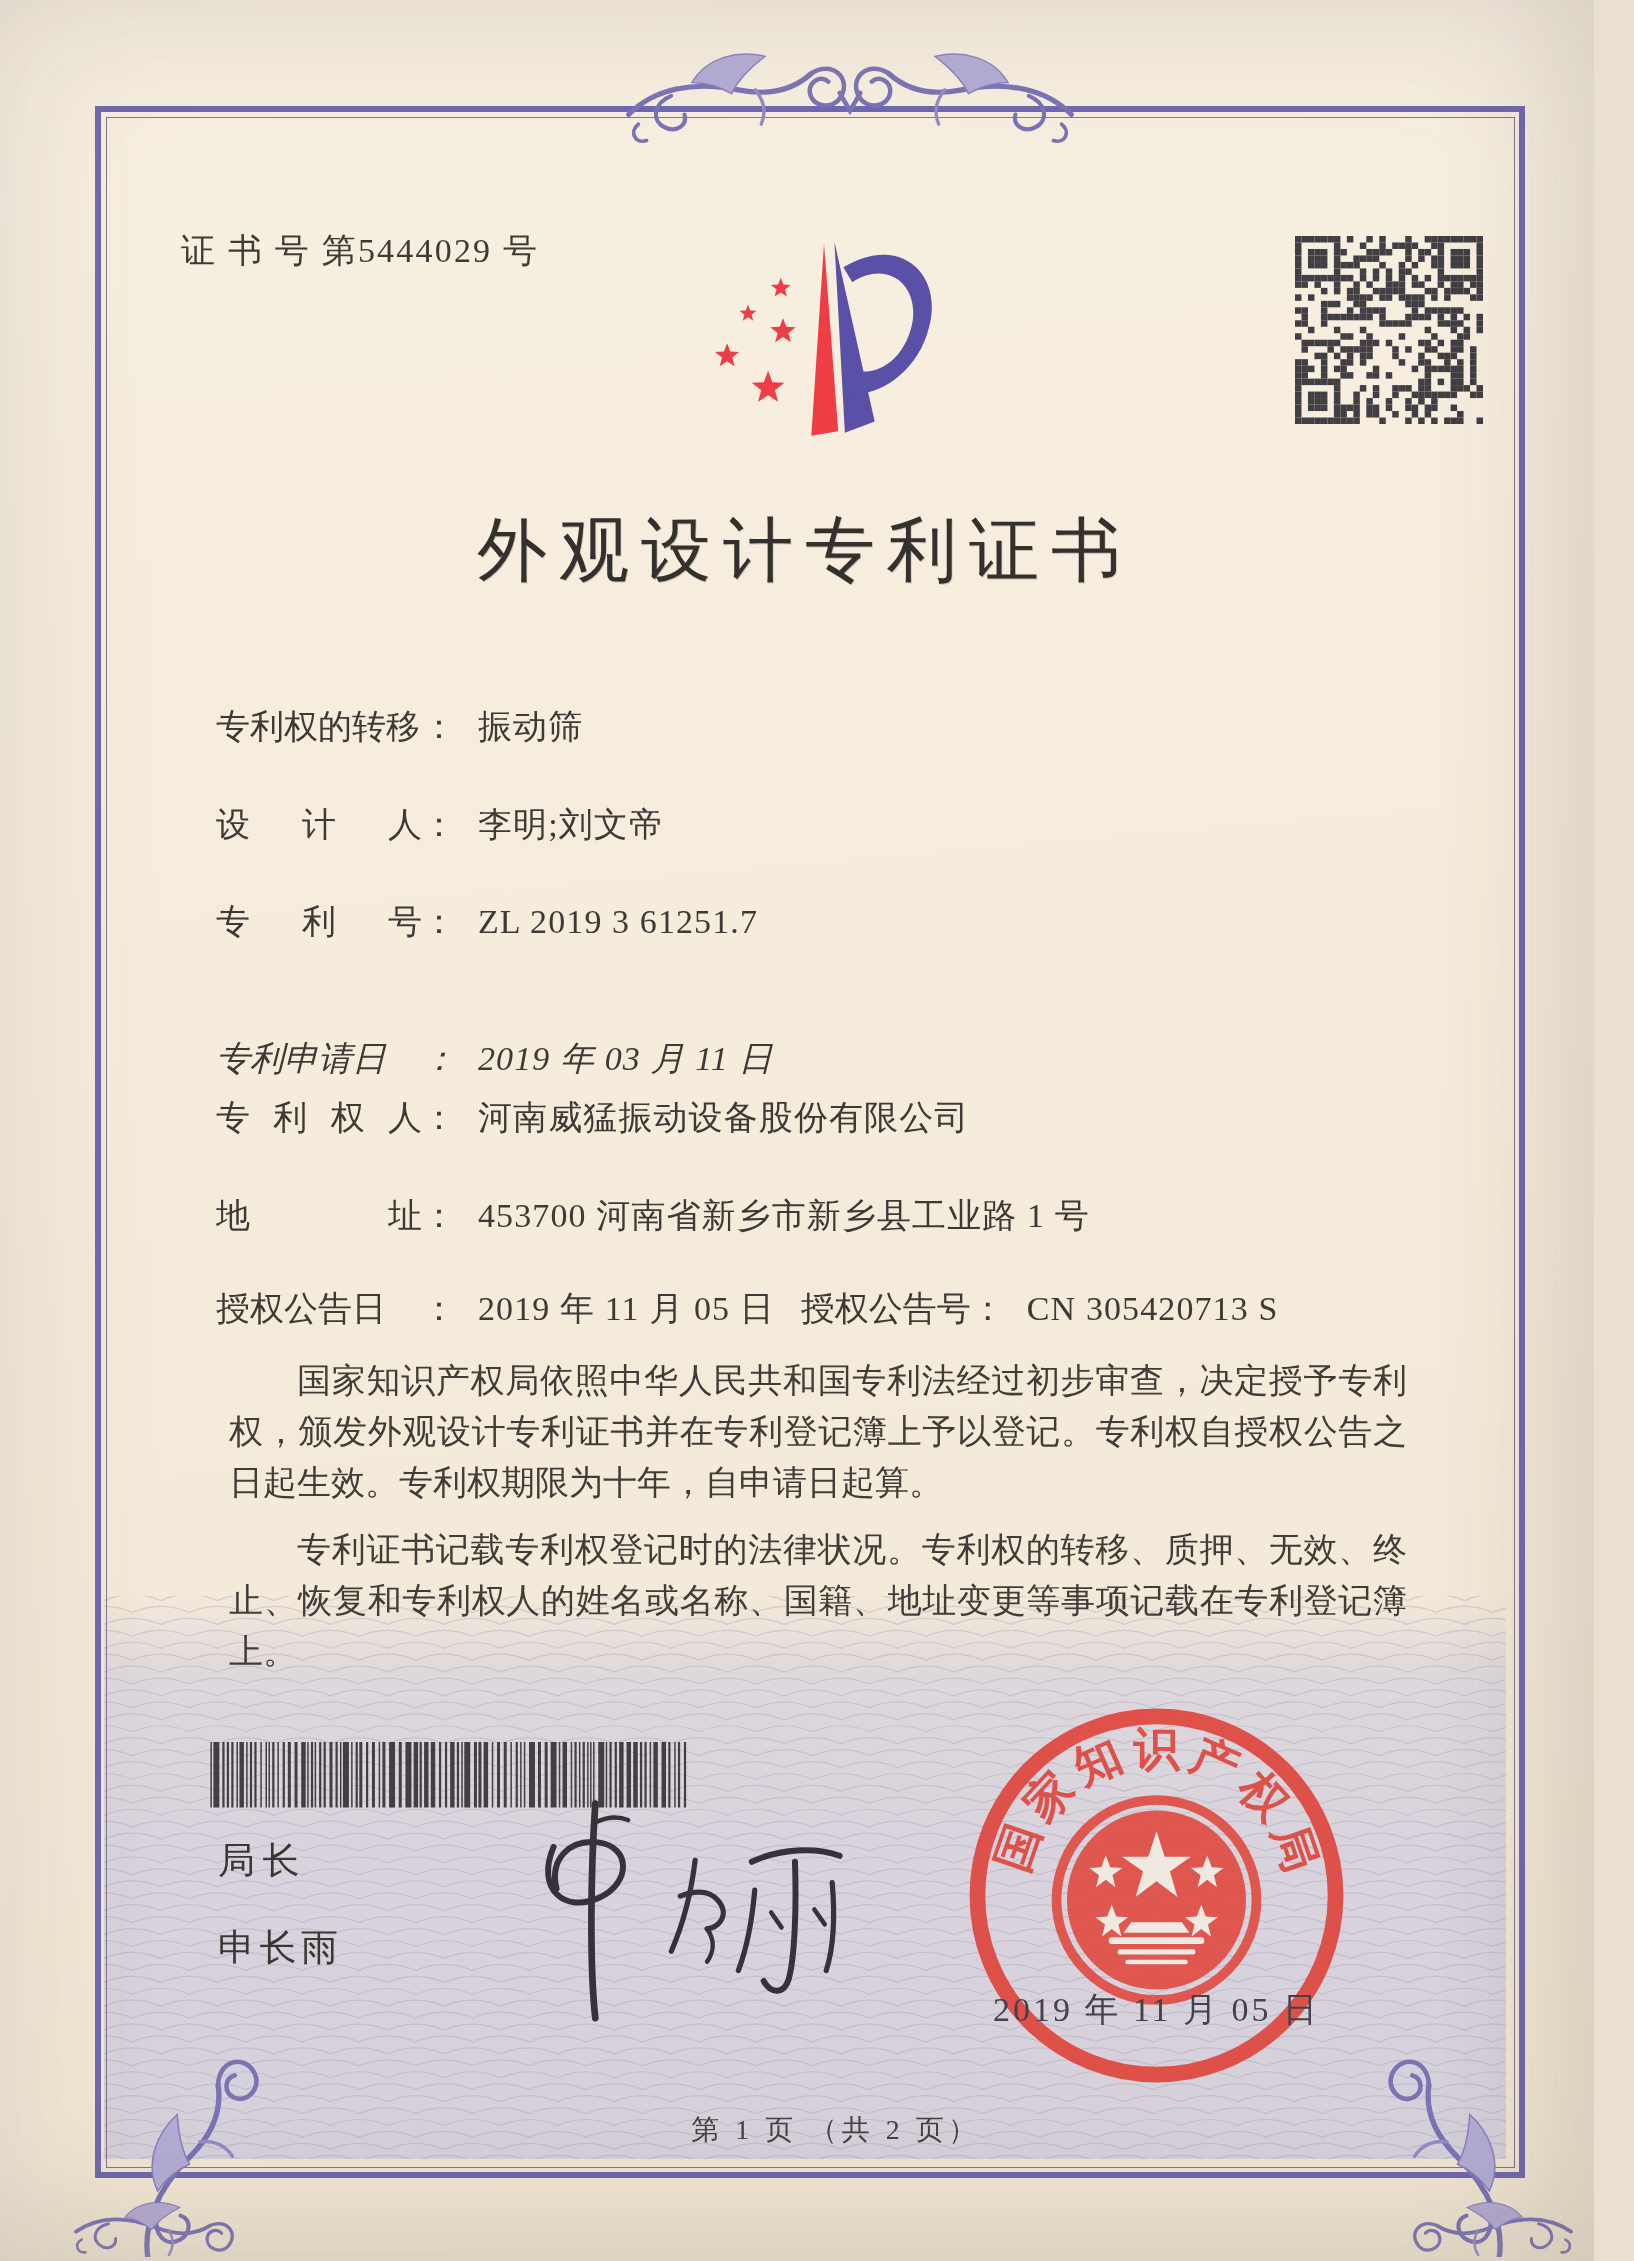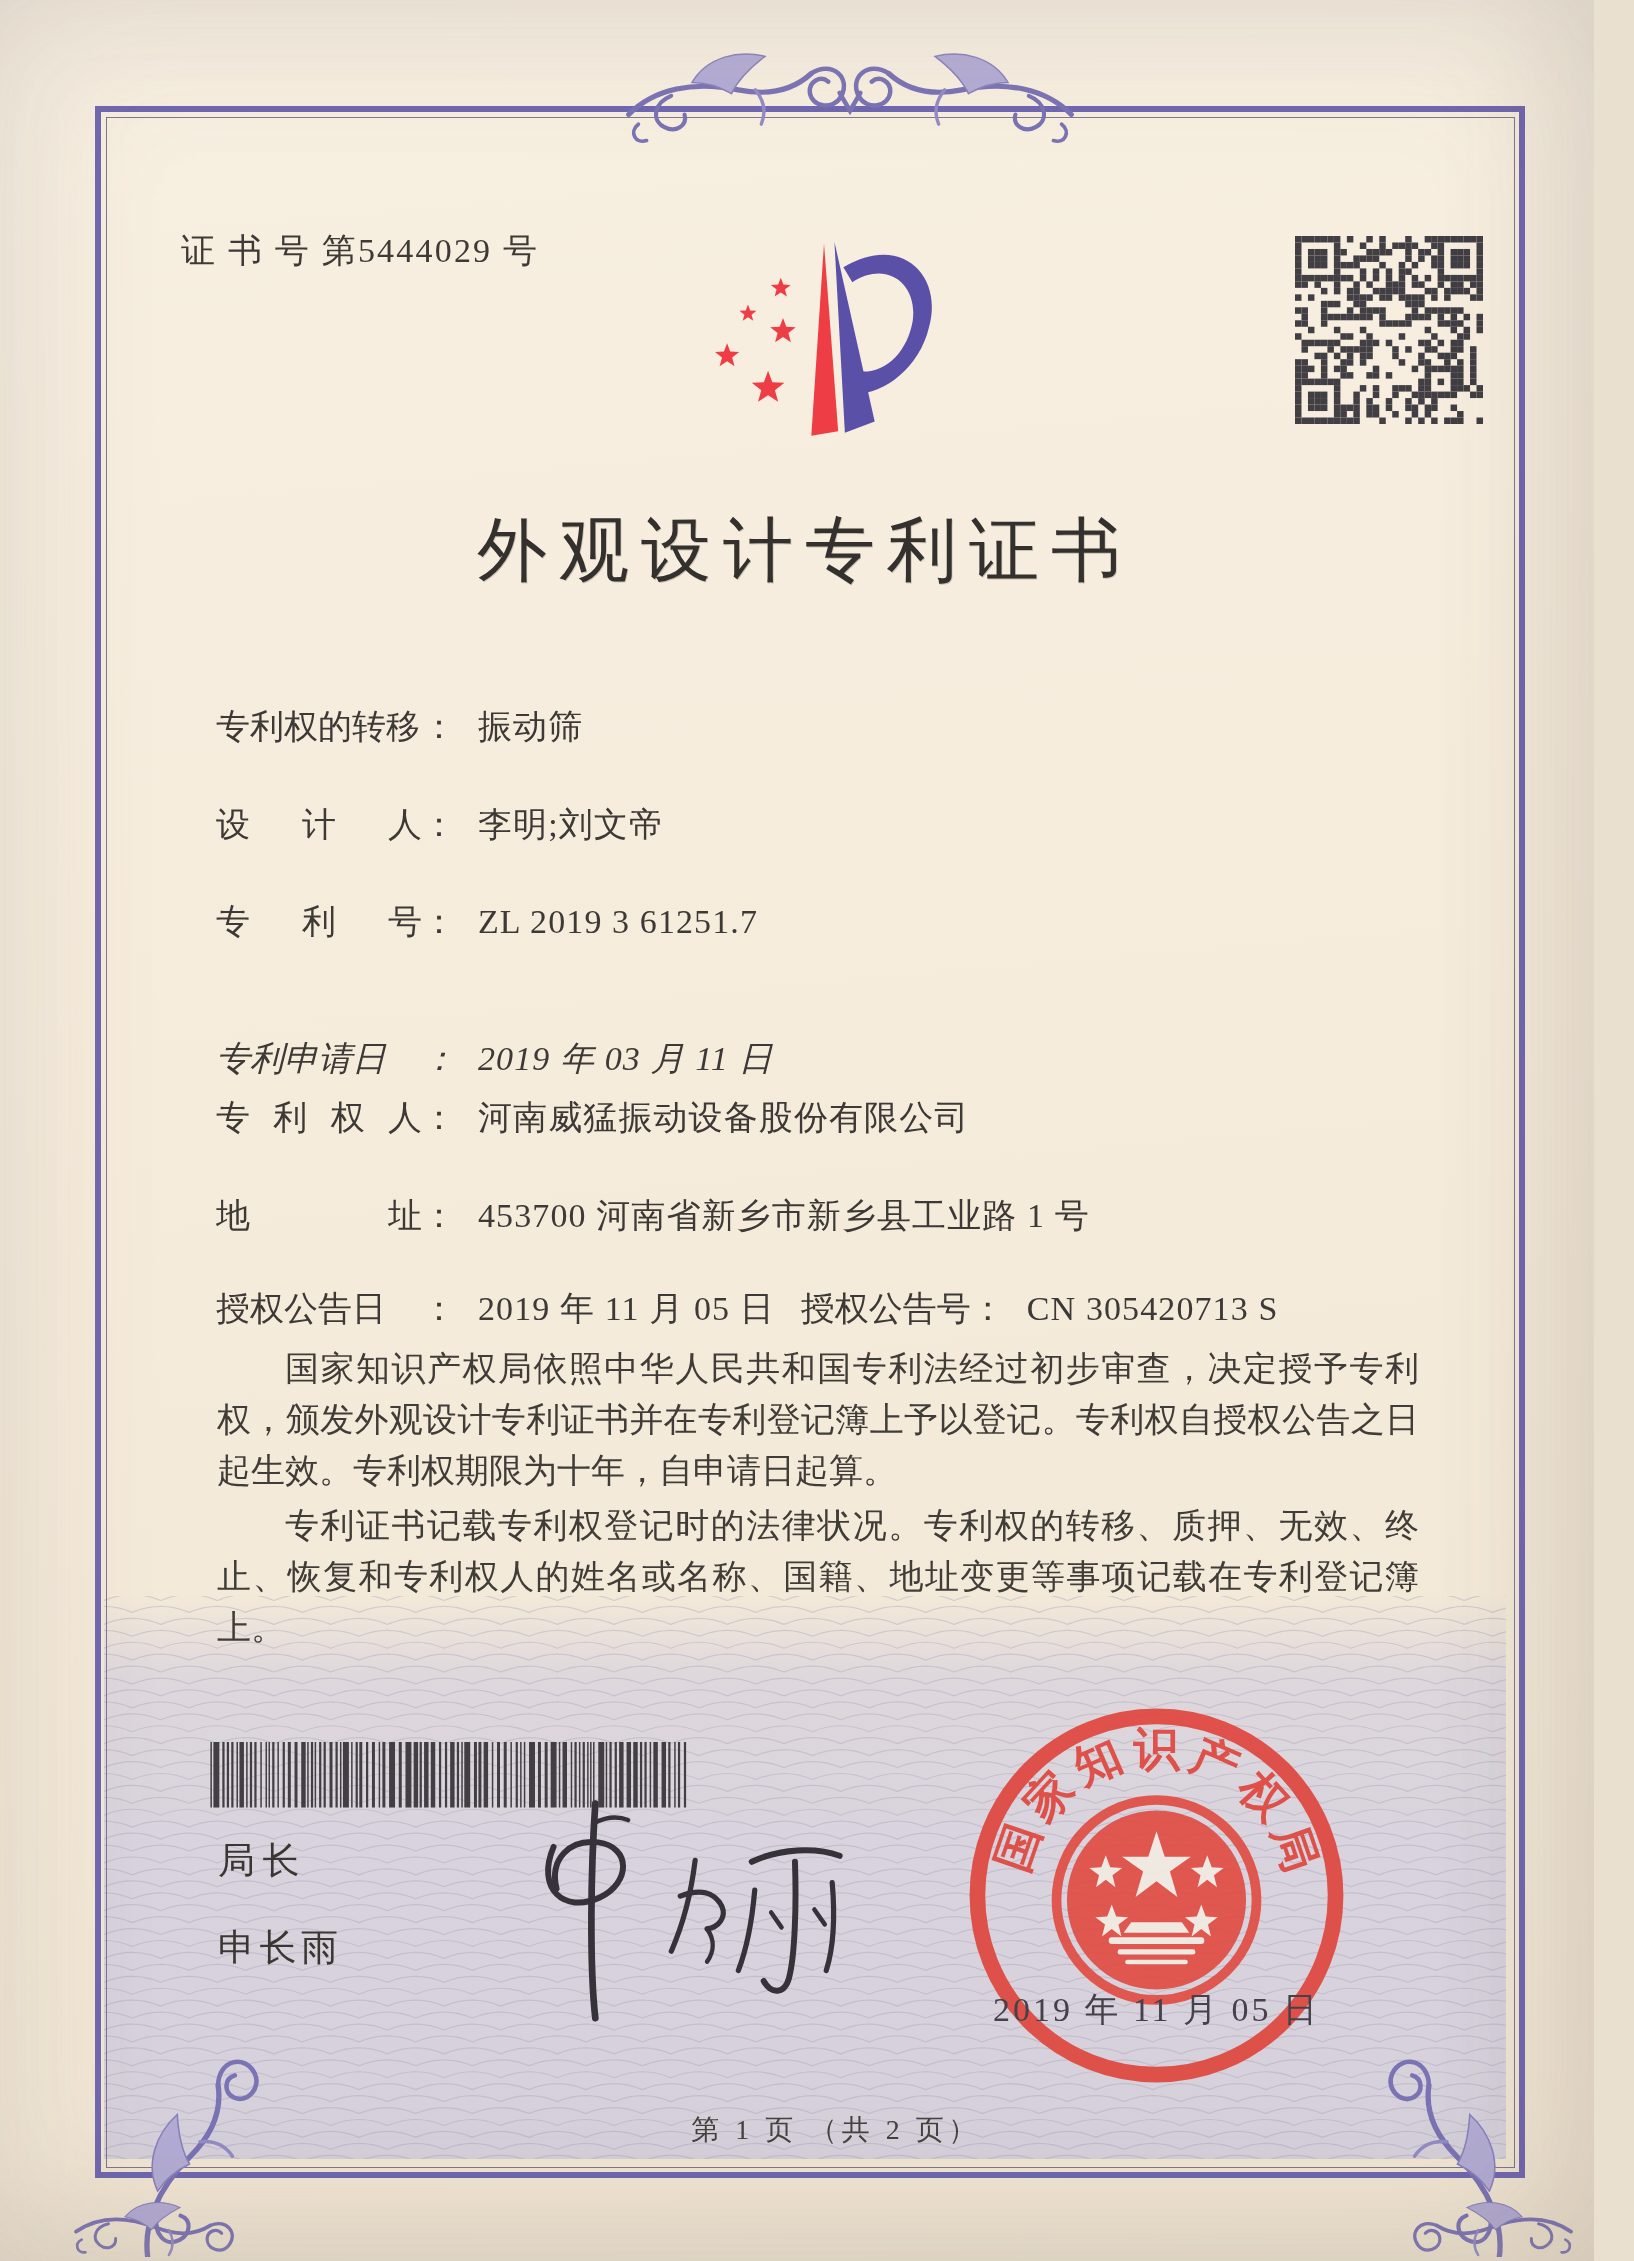--- a/index.html
+++ b/index.html
@@ -25,21 +25,21 @@
          color:#33302d;letter-spacing:12px;text-shadow:0.7px 0.7px 0 rgba(60,55,50,.25);}
   
   .field-row{position:absolute;left:216px;white-space:nowrap;color:#3d3936;font-size:34px;}
   .f-label{display:inline-flex;width:206px;vertical-align:top;}
   .f-label.spread{justify-content:space-between;}
   .f-colon{display:inline-block;width:34px;}
   .f-value{letter-spacing:1.1px;margin-left:22px;}
   .g2{margin-left:26px;}
   
   .paras{left:213px;top:1339px;width:1210px;color:#403c38;}
-  .paras p{margin:4px;font-size:34px;line-height:51px;text-indent:2em;text-align:justify;font-family:Liberation Serif, serif;}
+  .paras p{margin:16px;font-size:34px;line-height:51px;text-indent:2em;text-align:justify;font-family:Liberation Serif, serif;}
   
   .director-label{left:218px;top:1836px;font-size:37px;letter-spacing:7.5px;color:#3a3733;}
   .director-name{left:218px;top:1923px;font-size:37px;letter-spacing:4.5px;color:#3a3733;}
   
   .seal-date{left:961px;top:1987px;width:391px;text-align:center;font-size:34px;color:#45414a;letter-spacing:3px;z-index:6;}
   
   .page-info{left:104px;top:2111px;width:1402px;text-align:center;font-size:28px;color:#46423e;letter-spacing:4.5px;padding-left:31px;}
   .back-note{left:104px;top:2196px;width:1402px;text-align:center;font-size:31px;color:#3e3a36;letter-spacing:6px;}
   .orn{position:absolute;z-index:4;pointer-events:none;}
   .seal-svg{position:absolute;left:961px;top:1700px;z-index:6;mix-blend-mode:multiply;opacity:.95;}

